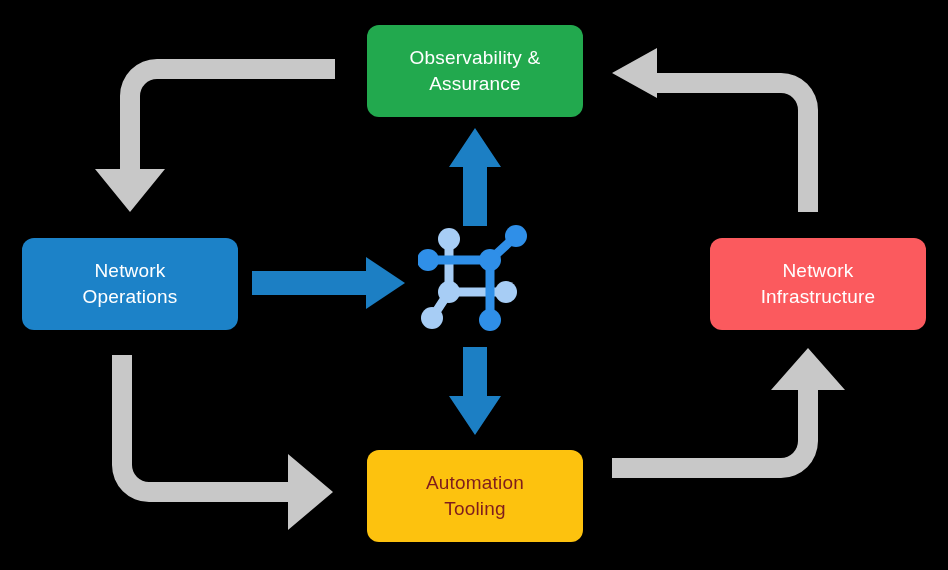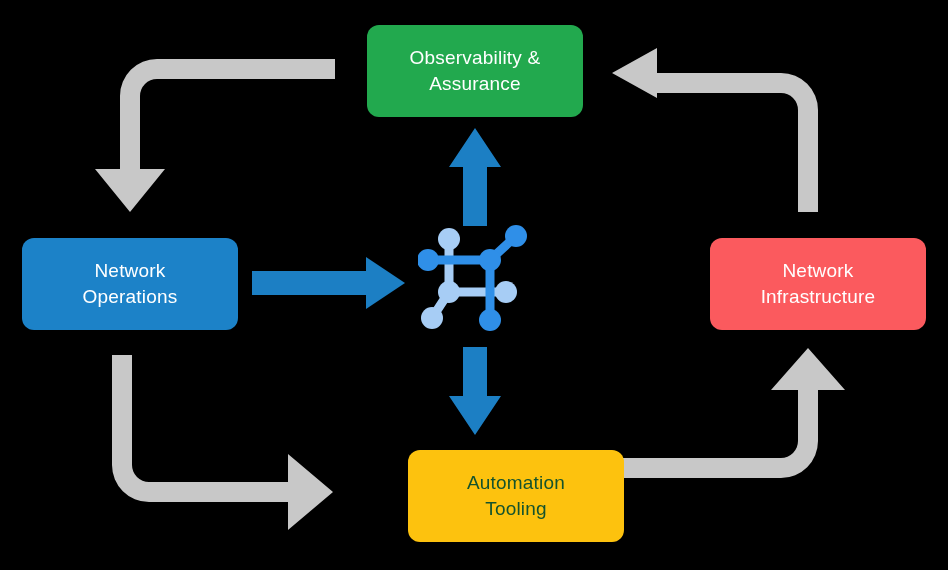--- a/index.html
+++ b/index.html
@@ -128,16 +128,16 @@
 
   <div class="node-box" id="box-observability" style="background: rgb(34, 169, 78); color: rgb(255, 255, 255);">Observability &amp;
 Assurance</div>
 
   <div class="node-box" id="box-network-operations" style="background: rgb(28, 130, 200); color: rgb(255, 255, 255);">Network
 Operations</div>
 
   <div class="node-box" id="box-network-infrastructure" style="background: rgb(251, 90, 94); color: rgb(255, 255, 255);">Network
 Infrastructure</div>
 
-  <div class="node-box" id="box-automation-tooling" style="background: rgb(253, 194, 14); color: #14532d; margin-left: 41px;">Automation
+  <div class="node-box" id="box-automation-tooling" style="background: rgb(253, 194, 14); color: #7f1d1d;">Automation
 Tooling</div>
 
 </div>
 
 </body></html>

